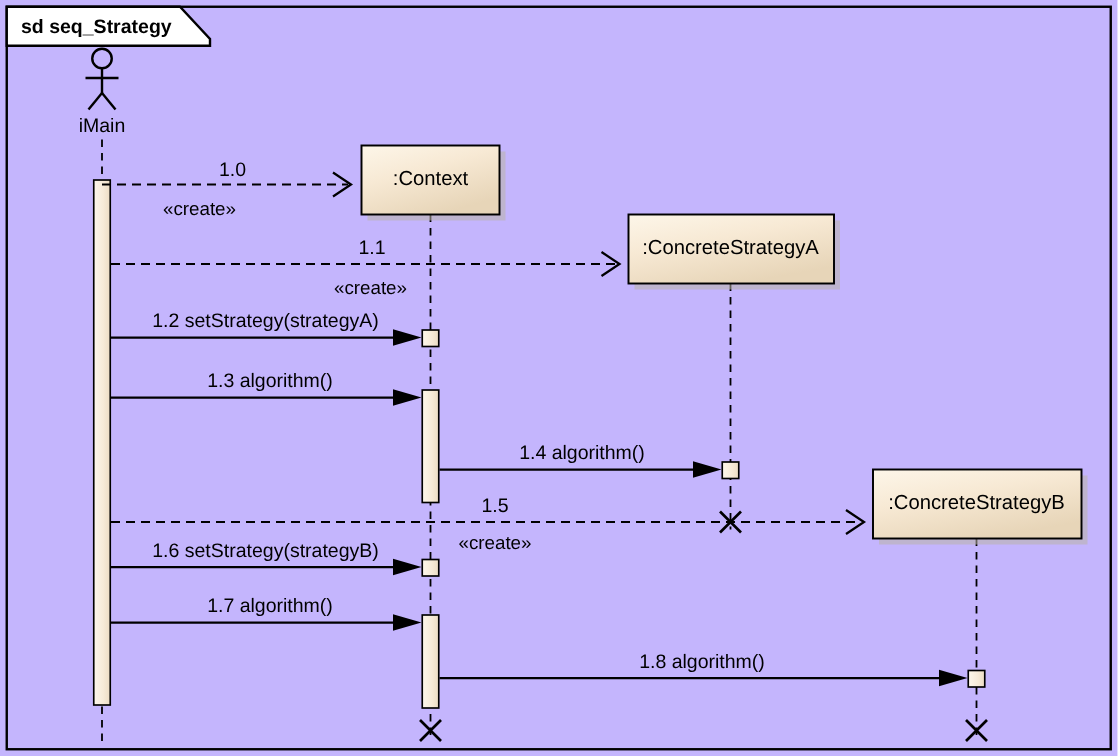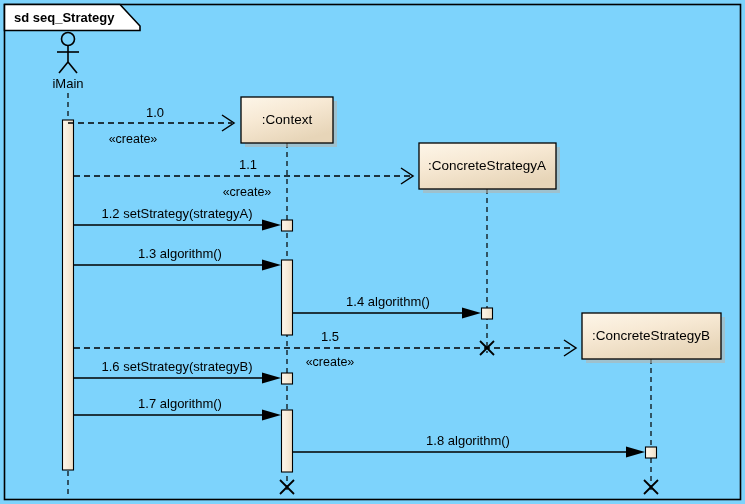--- a/index.html
+++ b/index.html
@@ -8,21 +8,21 @@
     background: #ffffff;
   }
   body {
     font-family: "Liberation Sans", sans-serif;
     -webkit-font-smoothing: antialiased;
   }
   #canvas {
     position: relative;
     width: 745px;
     height: 504px;
-    background: #7dd3fc;
+    background: #c4b5fd;
     overflow: hidden;
   }
   svg.diagram {
     position: absolute;
     left: 0;
     top: 0;
     width: 745px;
     height: 504px;
   }
   .frame-rect {

